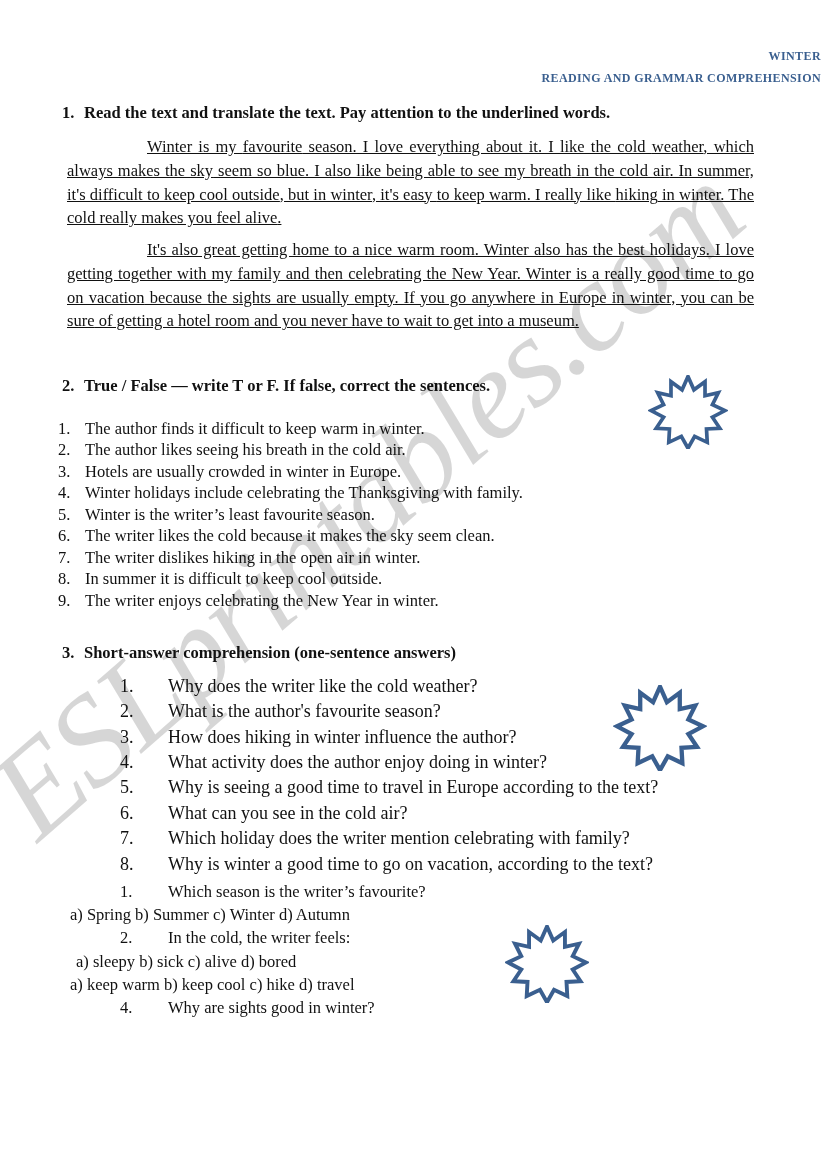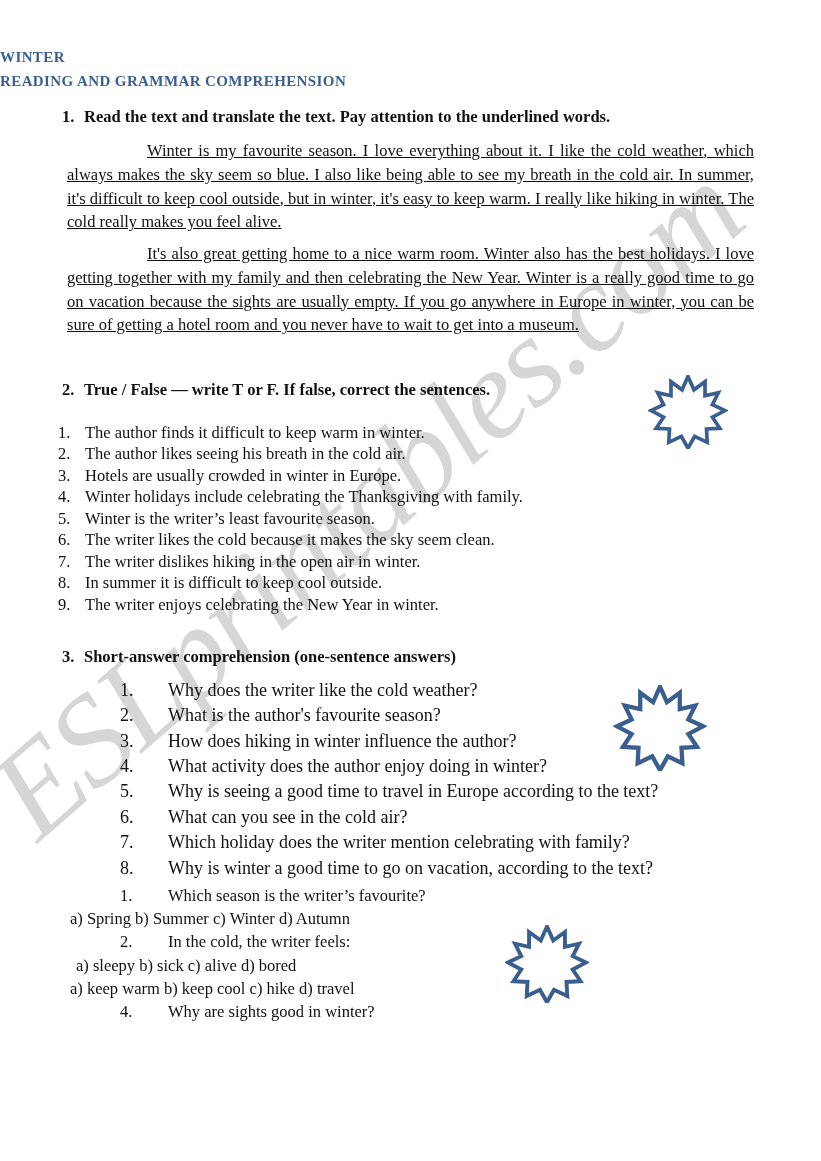--- a/index.html
+++ b/index.html
@@ -46,23 +46,23 @@
   }
 
   
   #content {
     position: relative;
     z-index: 10;
     padding: 0;
   }
 
   .doc-title {
-    text-align: left;
+    text-align: right;
     font-weight: bold;
-    font-size: 15px;
+    font-size: 12px;
     letter-spacing: 0.4px;
   }
   #title-winter { margin: 49px 0 0 0; }
   #title-sub { margin: 7px 0 0 0; }
 
   .section-head {
     font-weight: bold;
     font-size: 16.5px;
     margin: 0;
     padding: 0;

